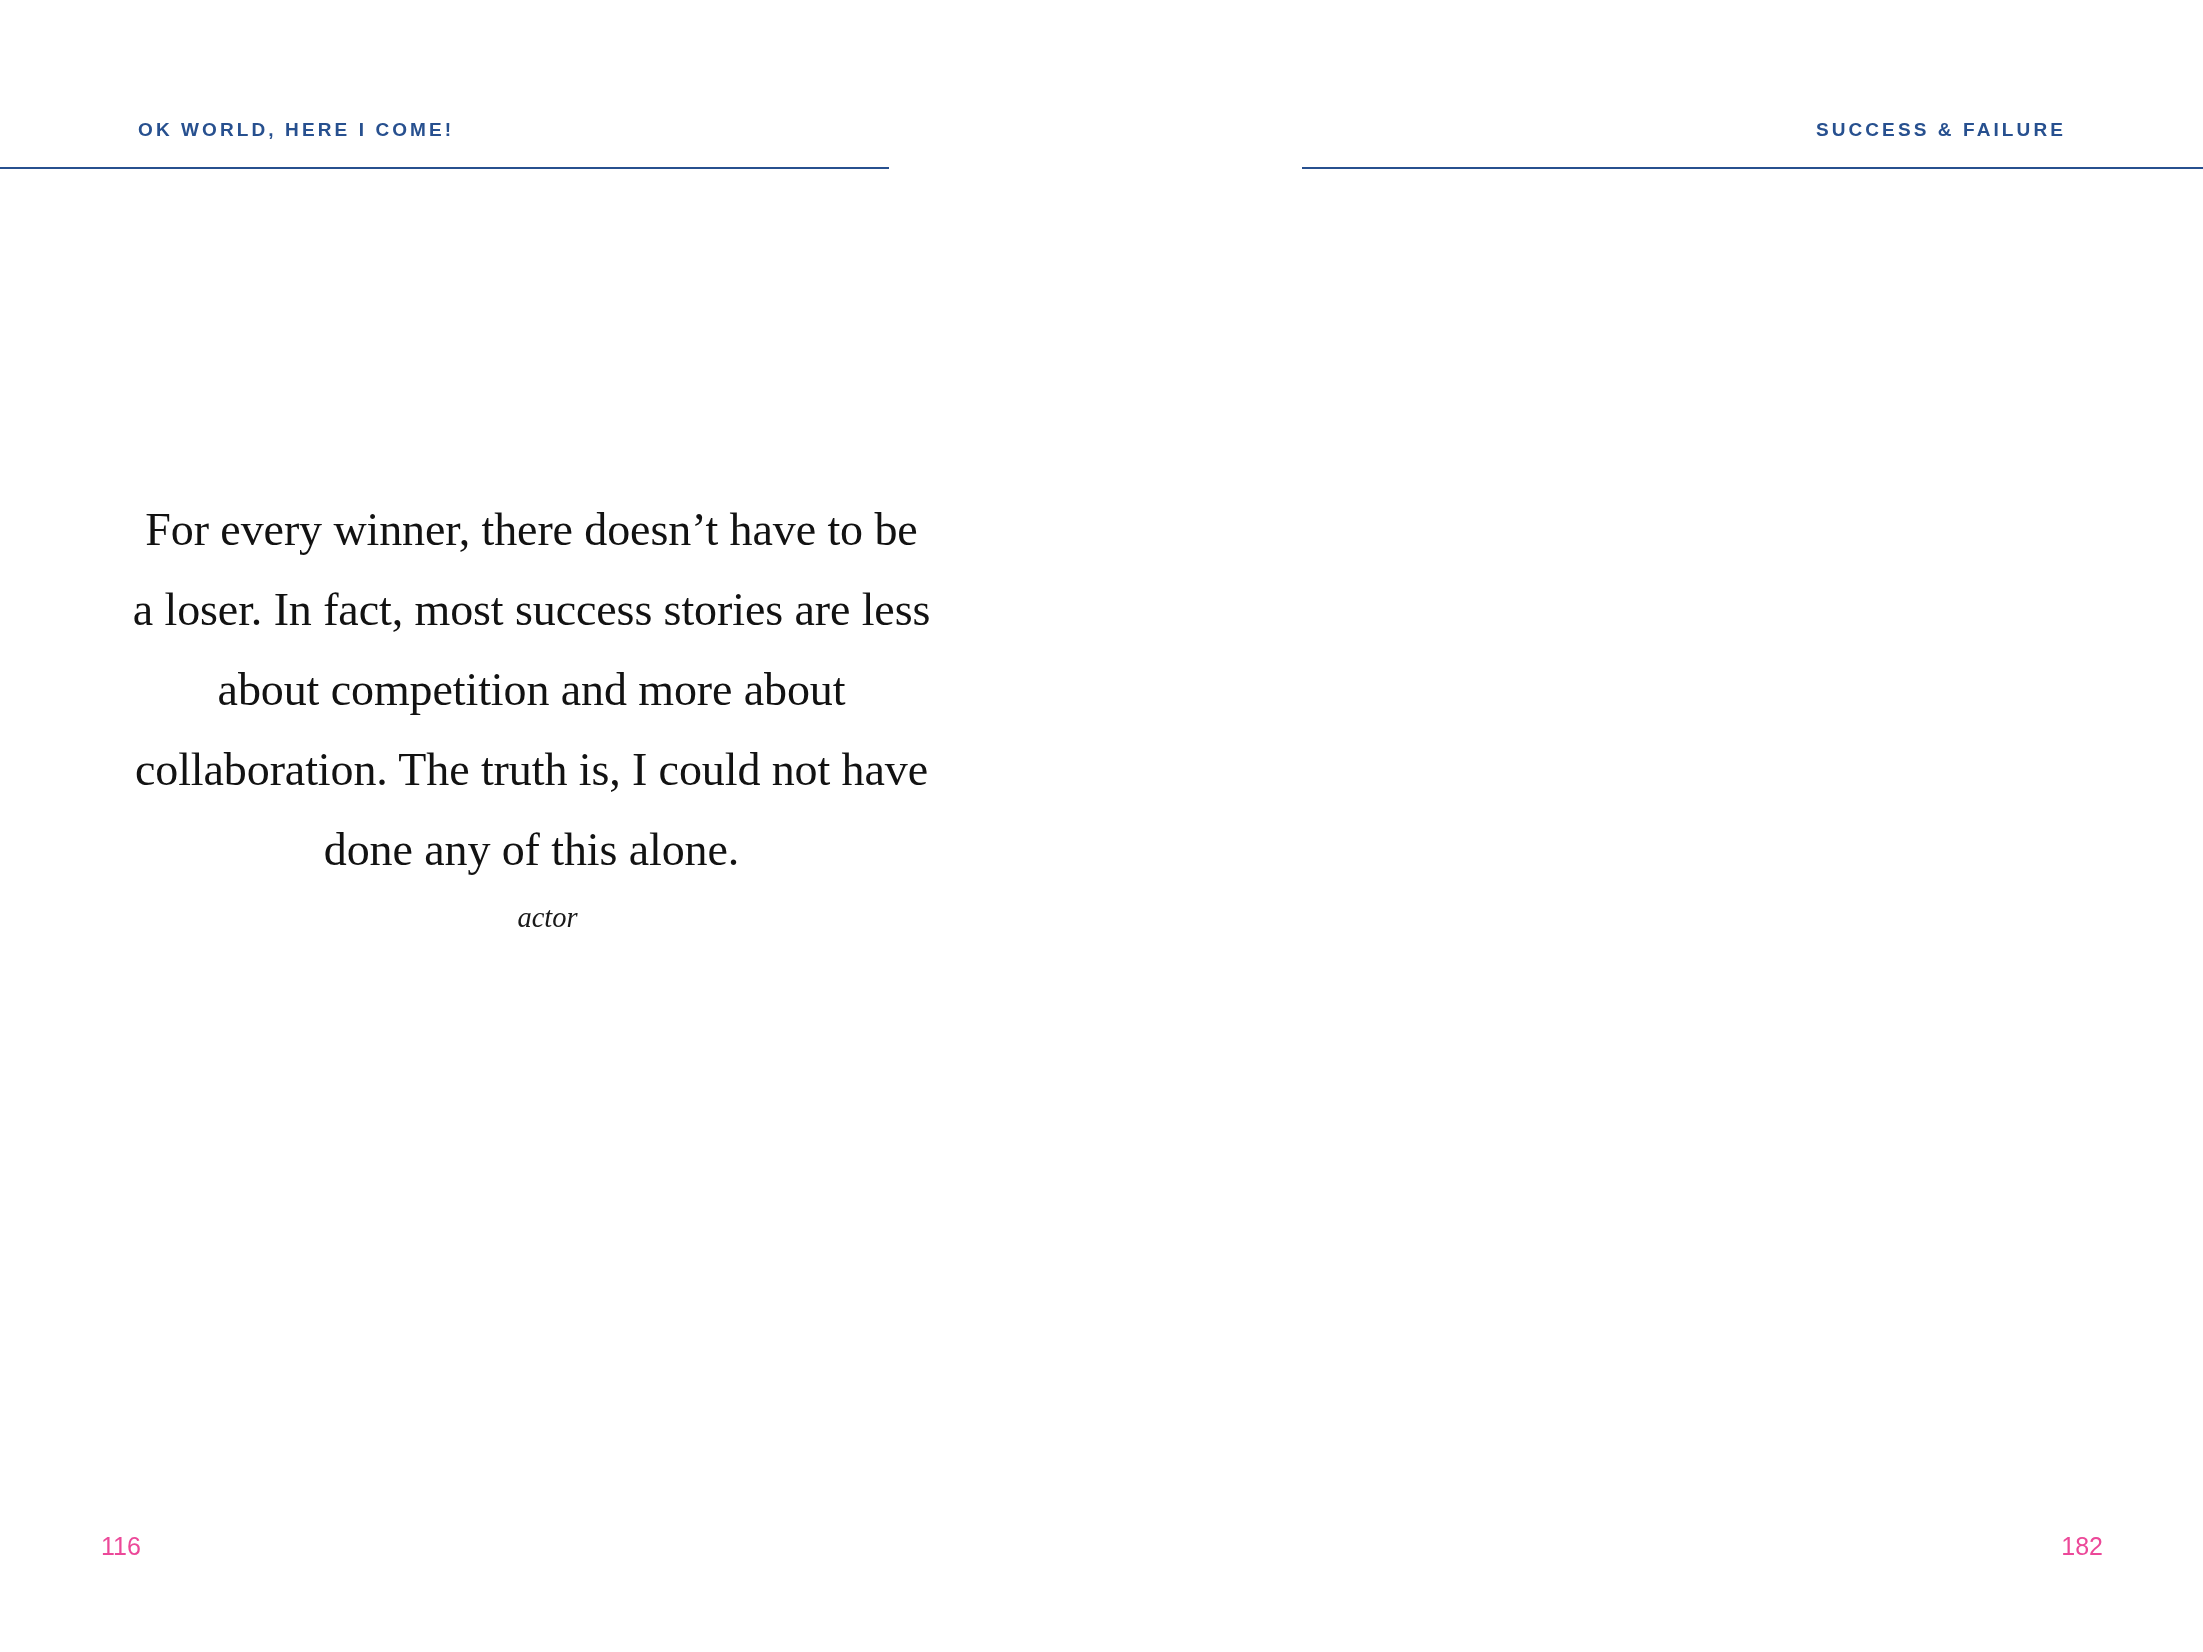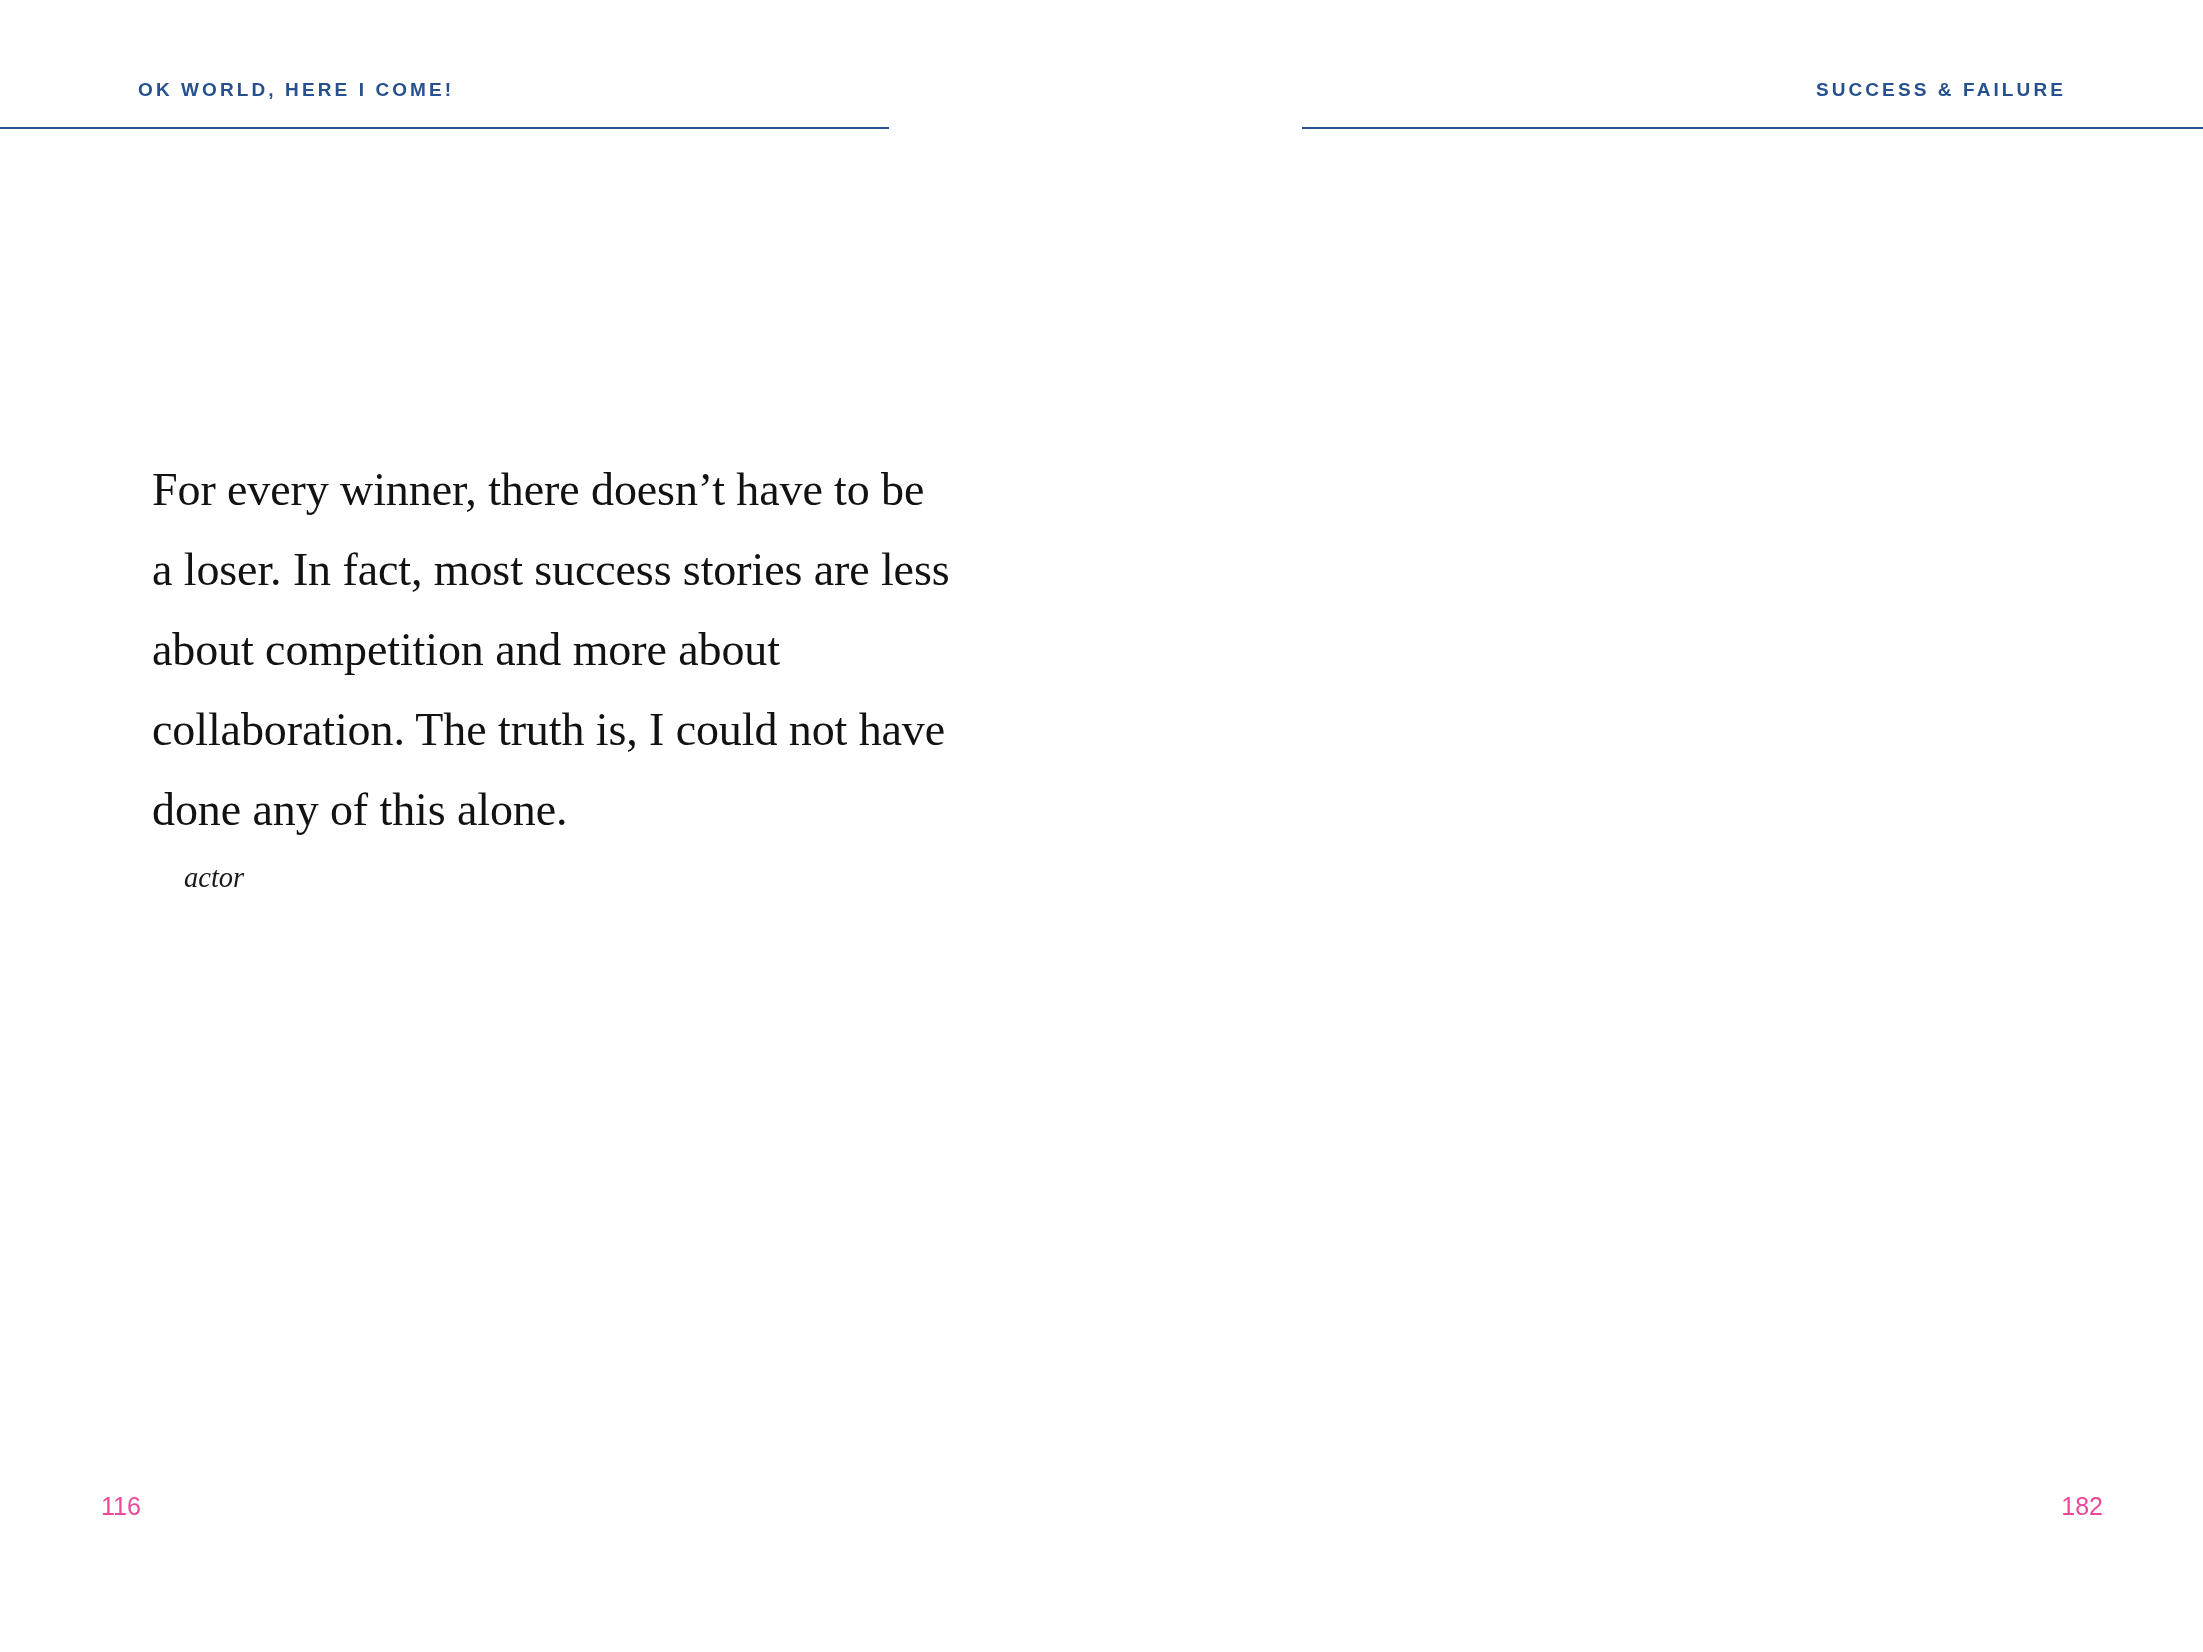--- a/index.html
+++ b/index.html
@@ -18,20 +18,21 @@
     position: relative;
     width: 2204px;
     height: 1653px;
     display: flex;
   }
   .page {
     position: relative;
     width: 1102px;
     height: 1609px;
     box-sizing: border-box;
+    margin-top: 40px;
   }
 
   
   .runhead {
     position: absolute;
     top: 79px;
     font-family: "Liberation Sans", sans-serif;
     font-size: 19px;
     font-weight: 600;
     letter-spacing: 3.1px;
@@ -50,23 +51,24 @@
   }
   .page-left .rule { left: 0px; right: 213px; }
   .page-right .rule { left: 200px; right: 0px; }
 
   
   .quote-block {
     position: absolute;
     box-sizing: border-box;
   }
   .quote-left {
-    left: 152px;
+    left: 132px;
     top: 450px;
     width: 799px;
+    text-align: center;
   }
 
   .quote-text {
     font-family: "Liberation Serif", serif;
     color: #121212;
     font-weight: 400;
   }
   .quote-left .quote-text {
     font-size: 46px;
     line-height: 80px;

